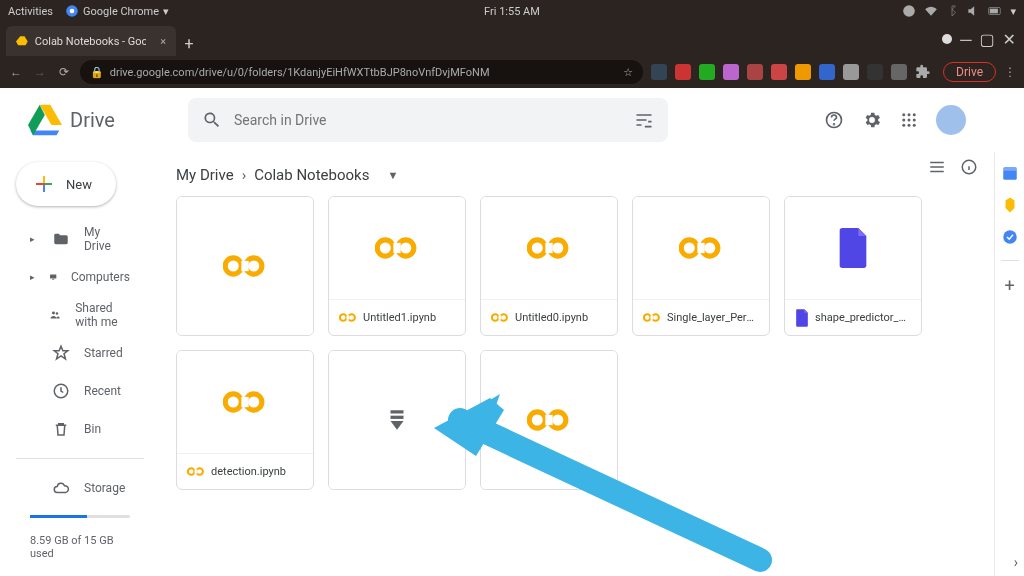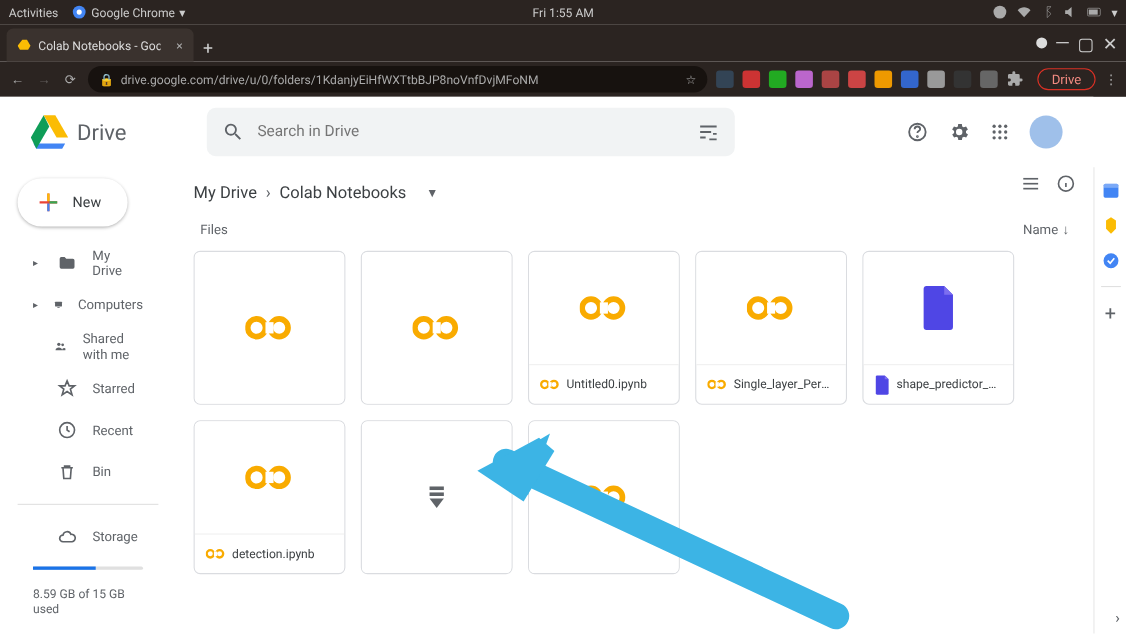--- a/index.html
+++ b/index.html
@@ -266,45 +266,48 @@
       <svg width="18" height="18" viewBox="0 0 24 24" fill="#5f6368">
           <rect x="3" y="5" width="18" height="2"></rect>
           <rect x="3" y="11" width="18" height="2"></rect>
           <rect x="3" y="17" width="18" height="2"></rect>
         </svg>
       <svg width="18" height="18" viewBox="0 0 24 24" fill="none" stroke="#5f6368" stroke-width="2">
           <circle cx="12" cy="12" r="9"></circle>
           <path d="M12 8h.01M12 11v5"></path>
         </svg>
     </div>
-    <div class="files-header">
-      <span>Files</span>
-      <span class="name-col">
-        <span>Name</span>
-        <span>↓</span>
-      </span>
-    </div>
     <div class="grid" id="file-grid">
         <div class="card">
           <div class="thumb">
             <svg width="44" height="28" viewBox="0 0 60 36">
               <circle cx="14" cy="18" r="11" fill="none" stroke="#f9ab00" stroke-width="7"></circle>
               <circle cx="42" cy="18" r="11" fill="none" stroke="#f9ab00" stroke-width="7"></circle>
               <rect x="25" y="11" width="10" height="14" fill="#fff"></rect>
             </svg>
           </div>
         </div>
         <div class="card">
           <div class="thumb">
             <svg width="44" height="28" viewBox="0 0 60 36">
               <circle cx="14" cy="18" r="11" fill="none" stroke="#f9ab00" stroke-width="7"></circle>
               <circle cx="42" cy="18" r="11" fill="none" stroke="#f9ab00" stroke-width="7"></circle>
               <rect x="25" y="11" width="10" height="14" fill="#fff"></rect>
             </svg>
           </div>
+  <div class="card-footer">
+    <span>
+              <svg width="18" height="11" viewBox="0 0 60 36">
+                <circle cx="14" cy="18" r="11" fill="none" stroke="#f9ab00" stroke-width="7"></circle>
+                <circle cx="42" cy="18" r="11" fill="none" stroke="#f9ab00" stroke-width="7"></circle>
+                <rect x="25" y="11" width="10" height="14" fill="#fff"></rect>
+              </svg>
+            </span>
+    <span style="overflow:hidden;white-space:nowrap;text-overflow:ellipsis">Untitled1.ipynb</span>
+  </div>
         </div>
         <div class="card">
           <div class="thumb">
             <svg width="44" height="28" viewBox="0 0 60 36">
               <circle cx="14" cy="18" r="11" fill="none" stroke="#f9ab00" stroke-width="7"></circle>
               <circle cx="42" cy="18" r="11" fill="none" stroke="#f9ab00" stroke-width="7"></circle>
               <rect x="25" y="11" width="10" height="14" fill="#fff"></rect>
             </svg>
           </div>
   <div class="card-footer">

